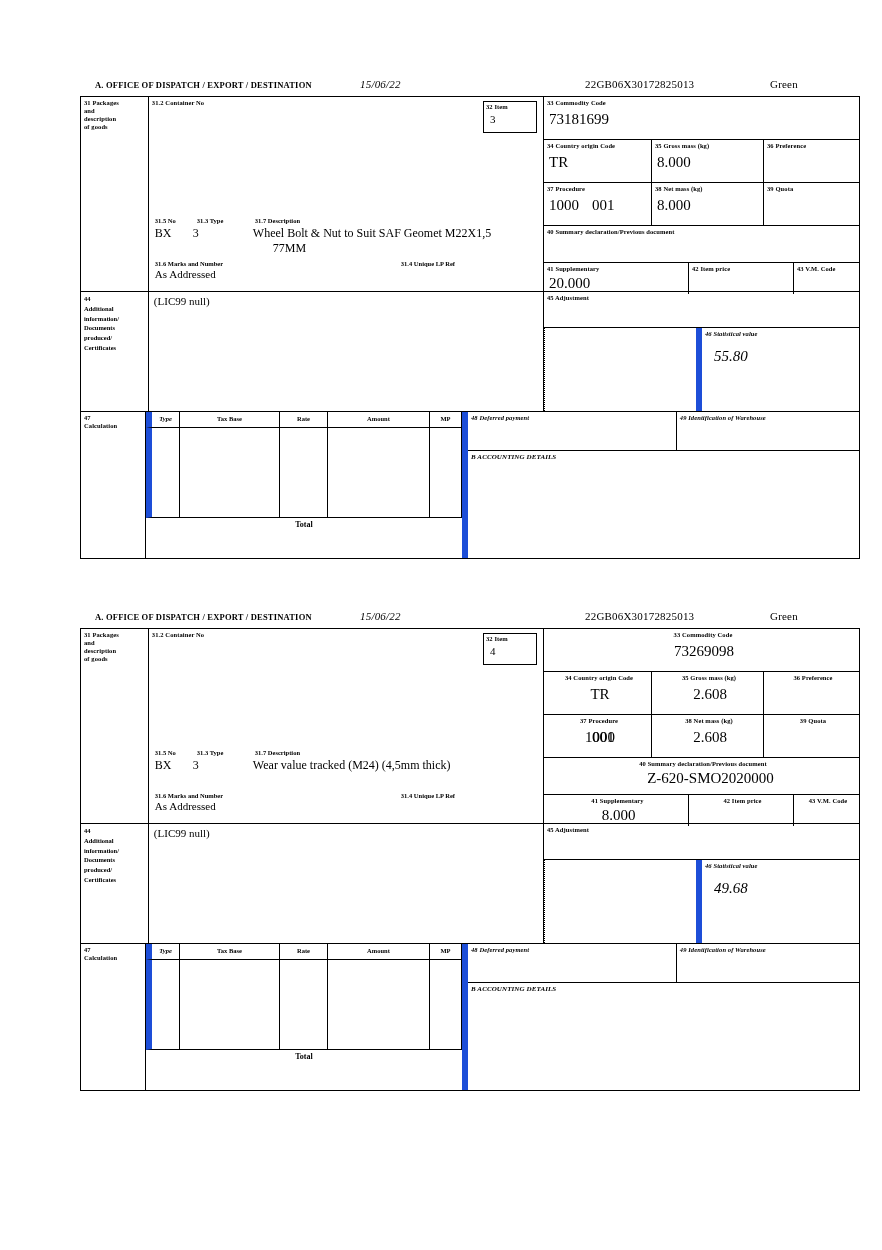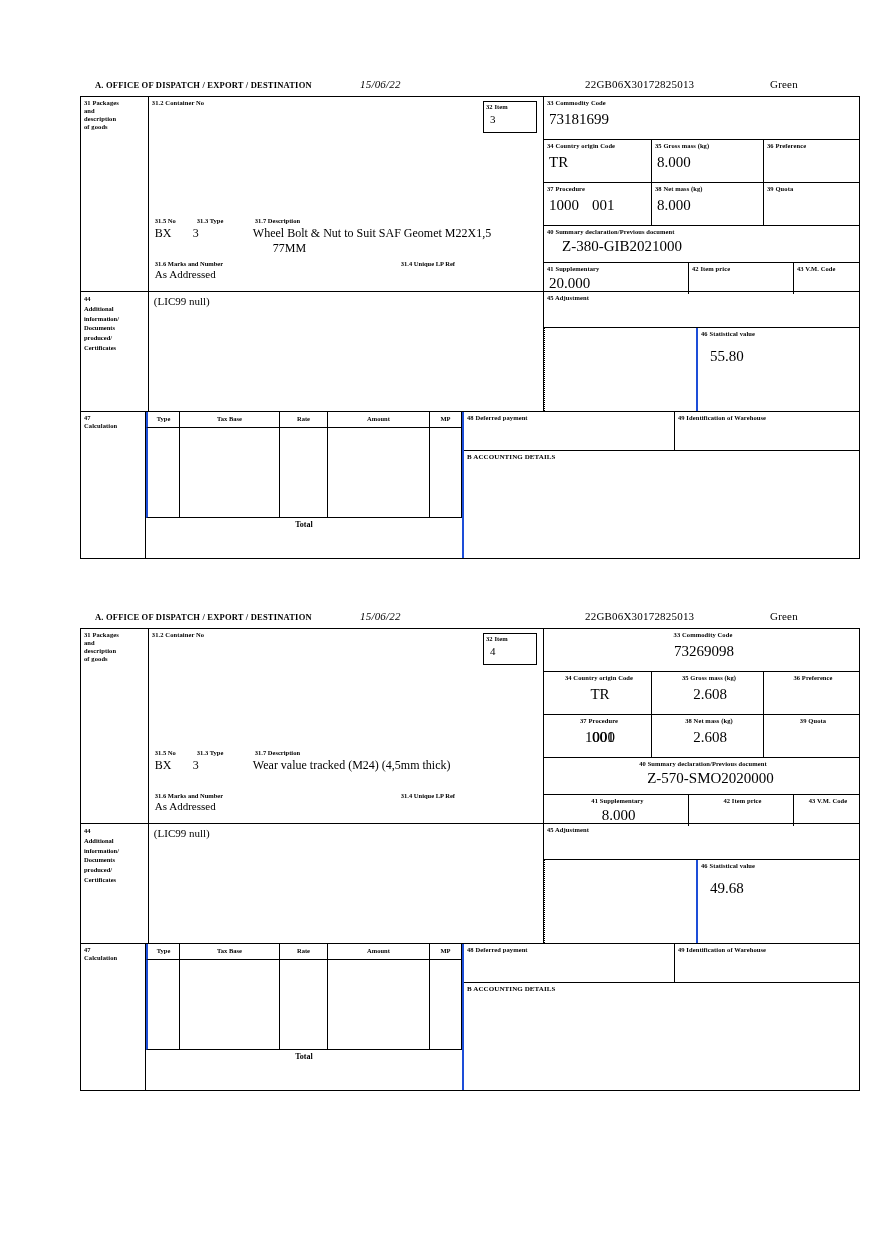--- a/index.html
+++ b/index.html
@@ -61,21 +61,21 @@
 
   
   .frame {
     border: 1px solid #000;
     width: 780px;
     position: relative;
     box-sizing: border-box;
   }
   .row { display: flex; }
   .cell { position: relative; box-sizing: border-box; }
-  .bl { border-left: 2px solid #1d4ed8; }
+  .bl { border-left: 6px solid #1d4ed8; font-style: italic; }
   .br { border-right: 1px solid #000; }
   .bt { border-top: 1px solid #000; }
   .bb { border-bottom: 1px solid #000; }
 
   .lbl {
     font-size: 6.5px;
     font-weight: bold;
     line-height: 1.25;
     padding: 2px 0 0 3px;
     letter-spacing: .1px;
@@ -283,21 +283,20 @@
             </div>
             <div class="r-cell" style="width:95px;">
               <div class="lbl">39 Quota</div>
               <div class="val" style="padding-top:4px;"></div>
             </div>
           </div>
 
           <div class="r-row bb" style="height:36px;">
             <div class="r-cell" style="width:315px;">
               <div class="lbl">40 Summary declaration/Previous document</div>
-              <div class="val" style="padding-top:2px;padding-left:18px;">Z-380-GIB2021000</div>
             </div>
           </div>
 
           <div class="r-row" style="height:31px;">
             <div class="r-cell br" style="width:145px;">
               <div class="lbl">41 Supplementary</div>
               <div class="val" style="padding-top:2px;">20.000</div>
             </div>
             <div class="r-cell br" style="width:105px;">
               <div class="lbl">42 Item price</div>
@@ -484,21 +483,21 @@
             </div>
             <div class="r-cell" style="width:95px;">
               <div class="lbl">39 Quota</div>
               <div class="val" style="padding-top:4px;"></div>
             </div>
           </div>
 
           <div class="r-row bb" style="height:36px;">
             <div class="r-cell" style="width:315px;">
               <div class="lbl">40 Summary declaration/Previous document</div>
-              <div class="val" style="padding-top:2px;padding-left:18px;">Z-570-SMO2020000</div>
+              <div class="val" style="padding-top:2px;padding-left:18px;">Z-620-SMO2020000</div>
             </div>
           </div>
 
           <div class="r-row" style="height:31px;">
             <div class="r-cell br" style="width:145px;">
               <div class="lbl">41 Supplementary</div>
               <div class="val" style="padding-top:2px;">8.000</div>
             </div>
             <div class="r-cell br" style="width:105px;">
               <div class="lbl">42 Item price</div>

